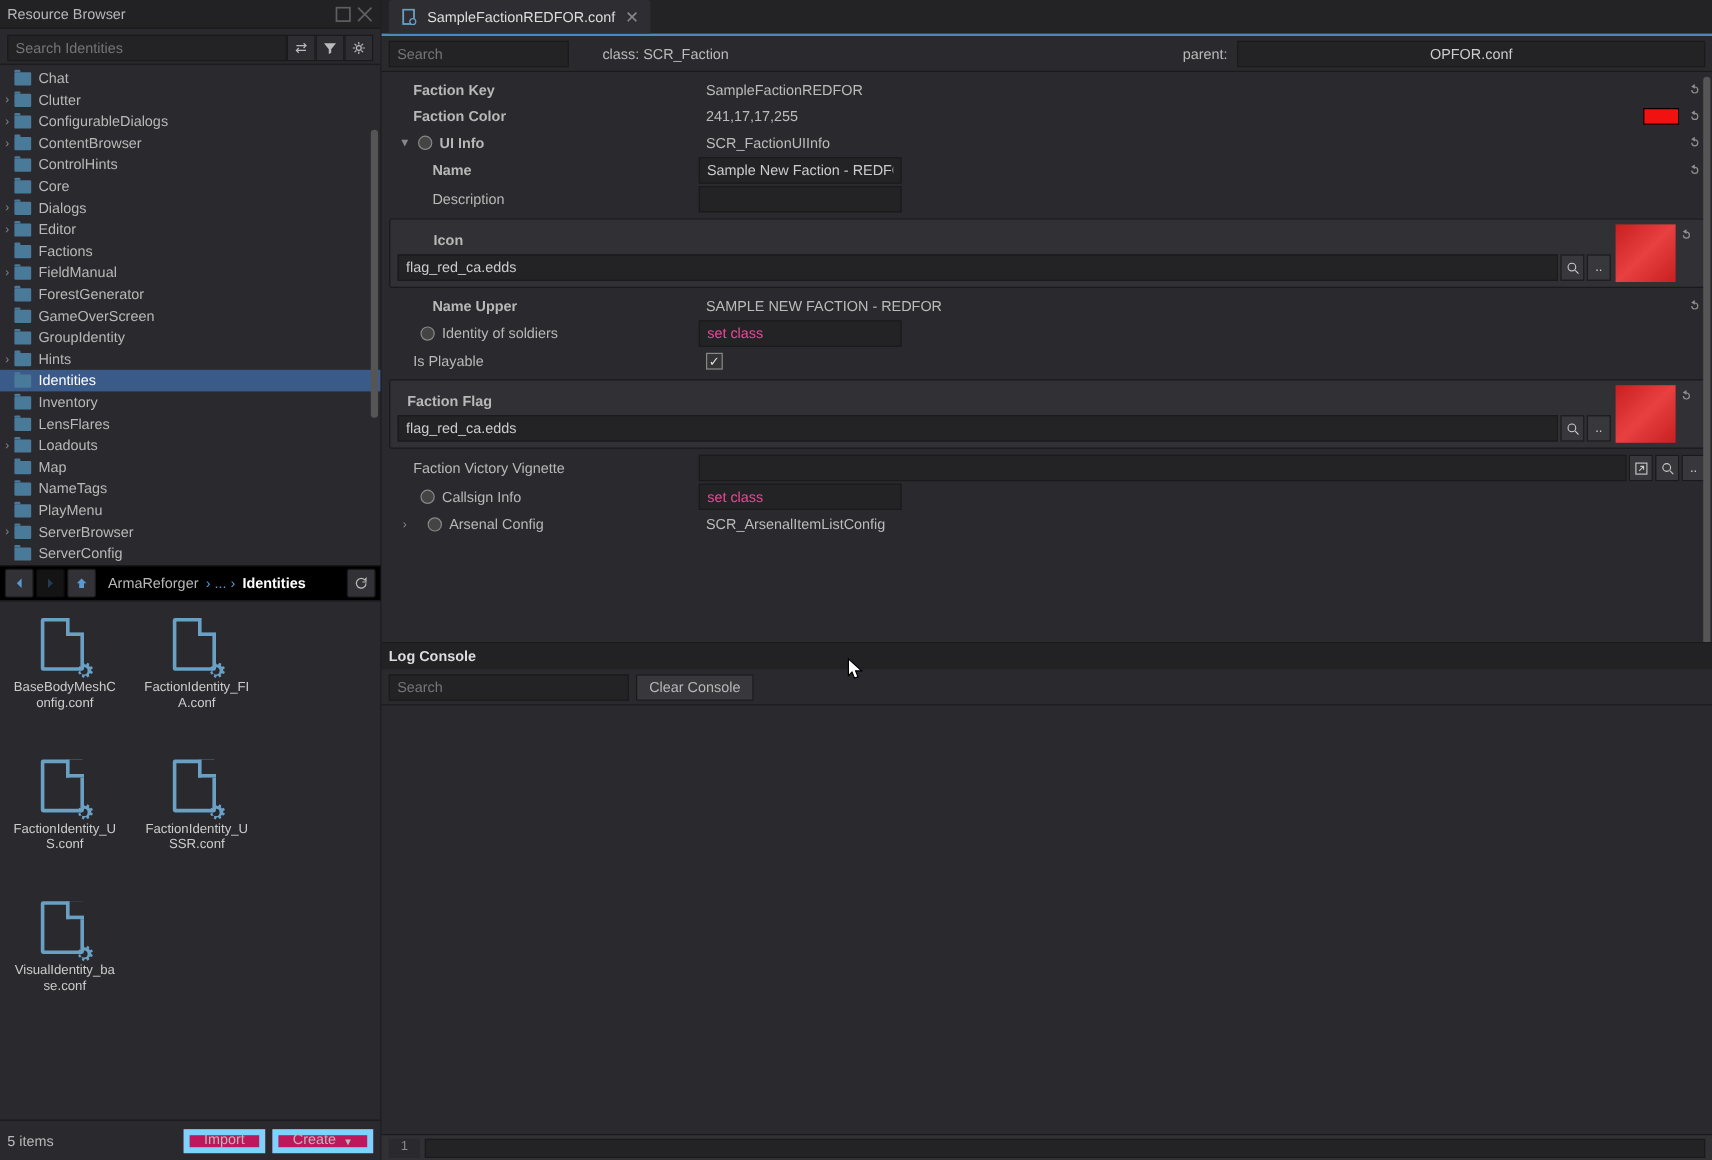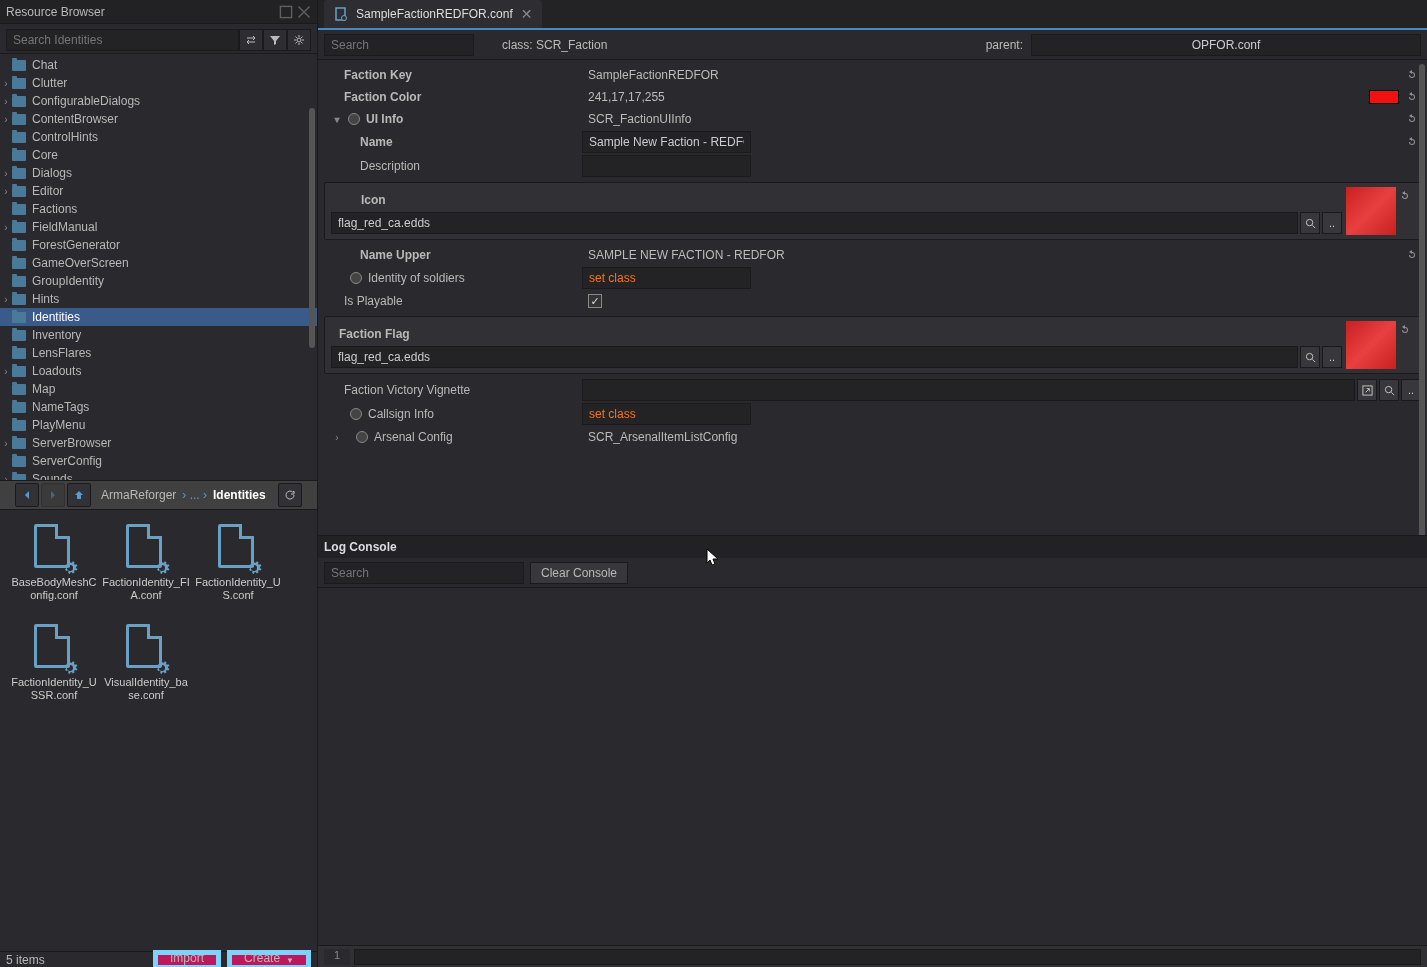--- a/index.html
+++ b/index.html
@@ -20,37 +20,37 @@
 .tree{flex:1;overflow:auto;padding:2px 0;position:relative}
 .tree-row{height:18px;display:flex;align-items:center;cursor:pointer;white-space:nowrap}
 .tree-row.selected{background:#3a5a8a}
 .tree-row.selected span{color:#fff}
 .chev{width:12px;text-align:center;color:#888;font-size:10px}
 .fold-ico{width:14px;height:11px;background:#4a7a9a;margin-right:6px;border-radius:1px;position:relative}
 .fold-ico:before{content:"";position:absolute;top:-2px;left:0;width:5px;height:2px;background:#4a7a9a;border-radius:1px 1px 0 0}
 .tree-scrollbar{position:absolute;right:2px;top:54px;width:6px;height:240px;background:#555;border-radius:3px}
 
 
-.bc-bar{height:30px;background:#404040;display:flex;align-items:center;padding:0 15px;gap:2px;border-top:1px solid #1a1a1c;border-bottom:1px solid #1a1a1c}
+.bc-bar{height:30px;background:#000000;display:flex;align-items:center;padding:0 4px;gap:2px;border-top:1px solid #1a1a1c;border-bottom:1px solid #1a1a1c}
 .bc-btn{width:24px;height:24px;border:1px solid #1a1a1c;background:#323236;display:flex;align-items:center;justify-content:center;border-radius:2px;cursor:pointer}
 .bc-btn svg{width:12px;height:12px;fill:#5a9ad4}
 .bc-path{flex:1;display:flex;align-items:center;padding:0 8px;color:#ddd;gap:6px;overflow:hidden}
 .bc-path .sep{color:#5a9ad4}
 .bc-path b{color:#fff}
 
-.file-grid{flex:1;padding:10px;display:flex;flex-wrap:wrap;align-content:flex-start;gap:4px}
+.file-grid{flex:1;padding:10px;display:flex;flex-wrap:wrap;align-content:flex-start;gap:22px}
 .file-item{width:88px;height:96px;display:flex;flex-direction:column;align-items:center;justify-content:flex-start;text-align:center;cursor:pointer;padding-top:4px}
 .file-ico{width:40px;height:48px;position:relative;margin-bottom:4px}
 .file-ico .page{width:36px;height:44px;border:3px solid #6aa0c4;border-radius:2px;position:relative;background:transparent}
 .file-ico .page:before{content:"";position:absolute;top:-3px;right:-3px;width:12px;height:12px;background:#2a2a2e;border-left:3px solid #6aa0c4;border-bottom:3px solid #6aa0c4}
 .file-ico .gear{position:absolute;bottom:-4px;right:-4px;width:16px;height:16px}
 .gear svg{width:16px;height:16px;fill:#6aa0c4}
 .file-item .fname{font-size:11px;color:#ccc;line-height:13px;word-break:break-word}
 
-.status-bar{height:16px;background:#2a2a2e;display:flex;align-items:center;justify-content:space-between;padding:0 6px;border-top:1px solid #1a1a1c}
+.status-bar{height:34px;background:#2a2a2e;display:flex;align-items:center;justify-content:space-between;padding:0 6px;border-top:1px solid #1a1a1c}
 .status-bar .btn{height:20px;padding:0 12px;background:#be185d;border:5px solid #7dd3fc;color:#ccc;display:flex;align-items:flex-end;cursor:pointer}
 .status-bar .btns{display:flex;gap:6px}
 .btn .caret{margin-left:6px;font-size:8px}
 
 
 .tab-bar{height:30px;background:#232326;display:flex;align-items:flex-end;border-bottom:2px solid #4a88c4}
 .tab{height:28px;background:#2e2e32;display:flex;align-items:center;padding:0 10px;gap:8px;border-top-left-radius:3px;border-top-right-radius:3px;margin-left:6px}
 .tab .tab-ico{width:14px;height:14px}
 .tab .tab-label{color:#ddd}
 .tab .close{color:#888;cursor:pointer;font-size:14px}
@@ -99,21 +99,21 @@
 .log-tools .btn{height:22px;padding:0 10px;background:#38383c;border:1px solid #1a1a1c;color:#ccc;display:flex;align-items:center;cursor:pointer}
 .log-body{flex:1;background:#2a2a2e}
 .log-footer{height:22px;background:#313135;display:flex;align-items:center;padding:0 6px;border-top:1px solid #1a1a1c}
 .log-footer .ln{width:26px;height:16px;background:#2a2a2e;text-align:center;color:#888;font-size:11px;margin-right:4px}
 .log-footer .cmdline{flex:1;height:16px;background:#232326;border:1px solid #1a1a1c}
 
 
 .cursor{position:absolute;left:706px;top:548px;pointer-events:none}
 .cursor svg{width:14px;height:20px;fill:#fff;stroke:#000;stroke-width:1}
 
-.setcls{color:#f97316;font-style:normal}
+.setcls{color:#ec4899;font-style:normal}
 </style>
 </head>
 <body>
 
 <div class="app">
 
   <div class="left-col">
     <div class="panel-header">
       <span>Resource Browser</span>
       <span class="hdr-icons">

